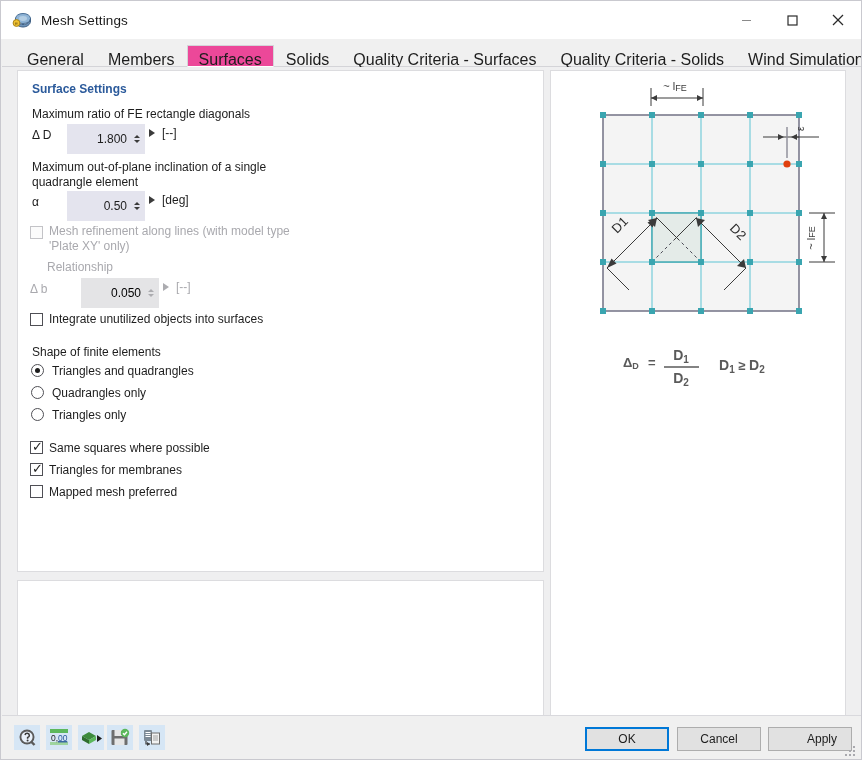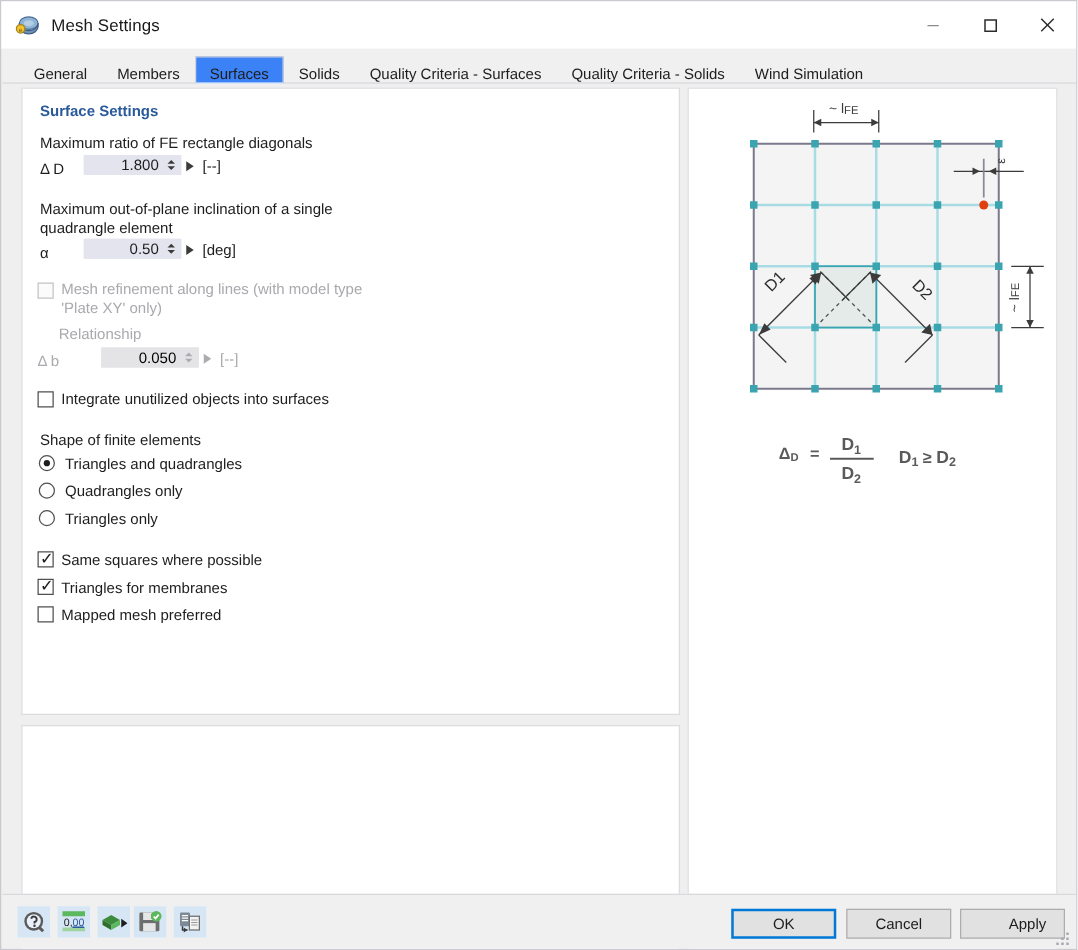--- a/index.html
+++ b/index.html
@@ -49,28 +49,28 @@
     position: absolute; left: 1px; top: 38px;
     width: 859px; height: 28px;
     background: #f0f0f0;
     border-bottom: 1px solid #d4d4d8;
     display: flex; align-items: flex-end;
     padding-left: 13px;
   }
   .tab {
     height: 22px; line-height: 27px;
     padding: 0 11px;
-    font-size: 12px; color: #1d1d1d;
+    font-size: 16px; color: #1d1d1d;
     white-space: nowrap;
     border: 1px solid transparent;
     border-bottom: none;
     position: relative; top: 1px;
   }
   .tab.active {
-    background: #3b82f6;
+    background: #ec4899;
     border-color: #d4d4d8;
     border-bottom: 1px solid #ffffff;
     z-index: 2;
   }
 
   
   .content {
     position: absolute; left: 1px; top: 66px;
     width: 859px; height: 648px;
     background: #efeff0;
@@ -102,21 +102,21 @@
   .lbl {
     position: absolute;
     font-size: 12px; color: #1d1d1d;
     line-height: 15px;
   }
   .lbl.dis { color: #a9a9ae; }
 
   
   .field {
     position: absolute;
-    height: 16px;
+    height: 30px;
     display: flex; align-items: center;
     background: #e4e4ee;
     border: 1px solid #e4e4ee;
   }
   .field.dis { background: #e4e4e6; border-color: #e4e4e6; }
   .field .val {
     flex: 1; text-align: right;
     font-size: 12px; color: #1d1d1d;
     padding-right: 5px;
   }

